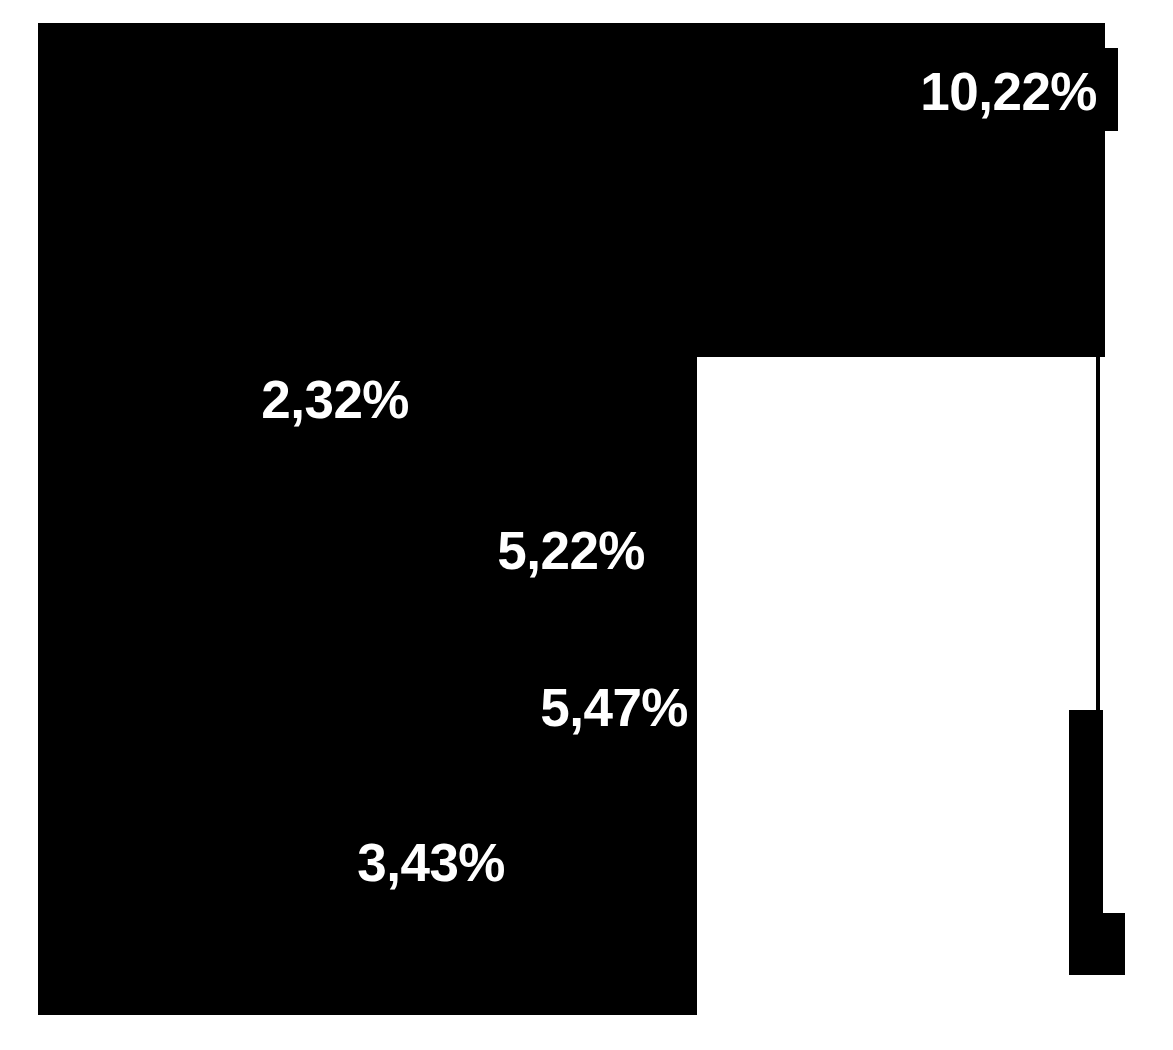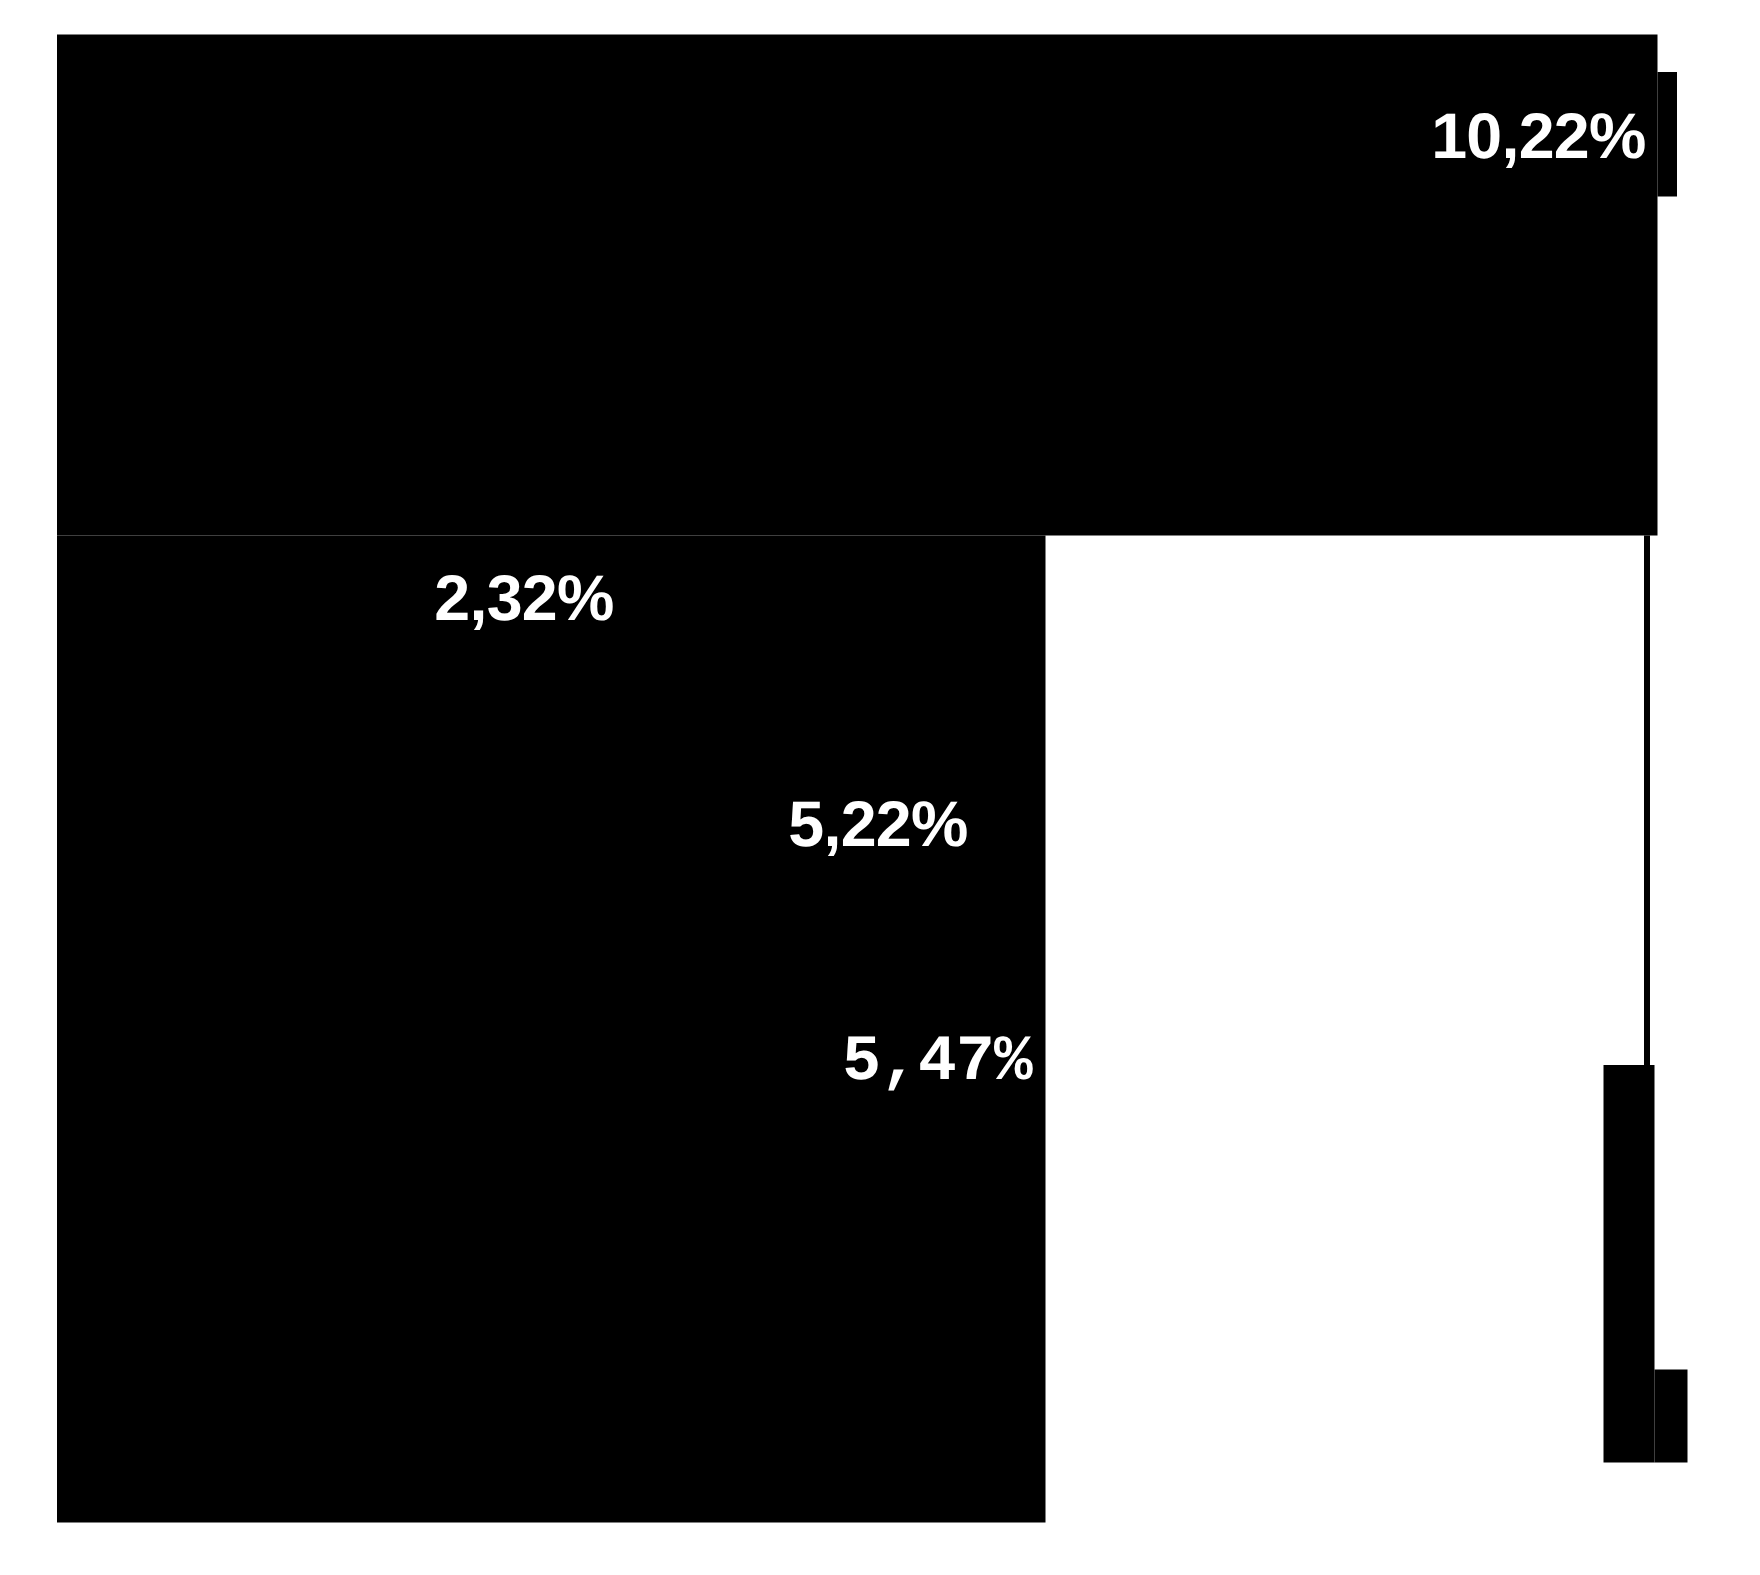--- a/index.html
+++ b/index.html
@@ -55,21 +55,21 @@
   }
   .bar-label {
     position: absolute;
     top: 0;
     height: 100%;
     display: flex;
     align-items: center;
     color: #ffffff;
     font-family: "Liberation Sans", sans-serif;
     font-weight: bold;
-    font-size: 43px;
+    font-size: 53px;
     letter-spacing: -0.5px;
     white-space: nowrap;
     pointer-events: none;
     text-align: right;
   }
 </style>
 </head>
 <body>
 
 <div id="stage">
@@ -94,18 +94,22 @@
       <div class="bar-label" style="right: 6px; color: rgb(255, 255, 255);">2,32%</div>
     </div>
 
     <div class="bar-row" style="top: 483px; height: 135px; width: 465px; text-decoration: underline;">
       <div class="bar" style="background: rgb(176, 13, 17);"></div>
       <div class="bar-label" style="right: 27px; color: rgb(255, 255, 255);">5,22%</div>
     </div>
 
     <div class="bar-row" style="top: 640px; height: 135px; width: 487px;">
       <div class="bar" style="background: rgb(176, 13, 17);"></div>
-      <div class="bar-label" style="right: 6px; color: rgb(255, 255, 255); font-family: Liberation Mono, monospace;">5,47%</div>
+      <div class="bar-label" style="right: 6px; color: rgb(255, 255, 255);">5,47%</div>
     </div>
 
+    <div class="bar-row" style="top: 795px; height: 135px; width: 306px;">
+      <div class="bar" style="background: rgb(176, 13, 17);"></div>
+      <div class="bar-label" style="right: 8px; color: rgb(255, 255, 255);">3,43%</div>
+    </div>
 
   </div>
 </div>
 
 </body></html>

